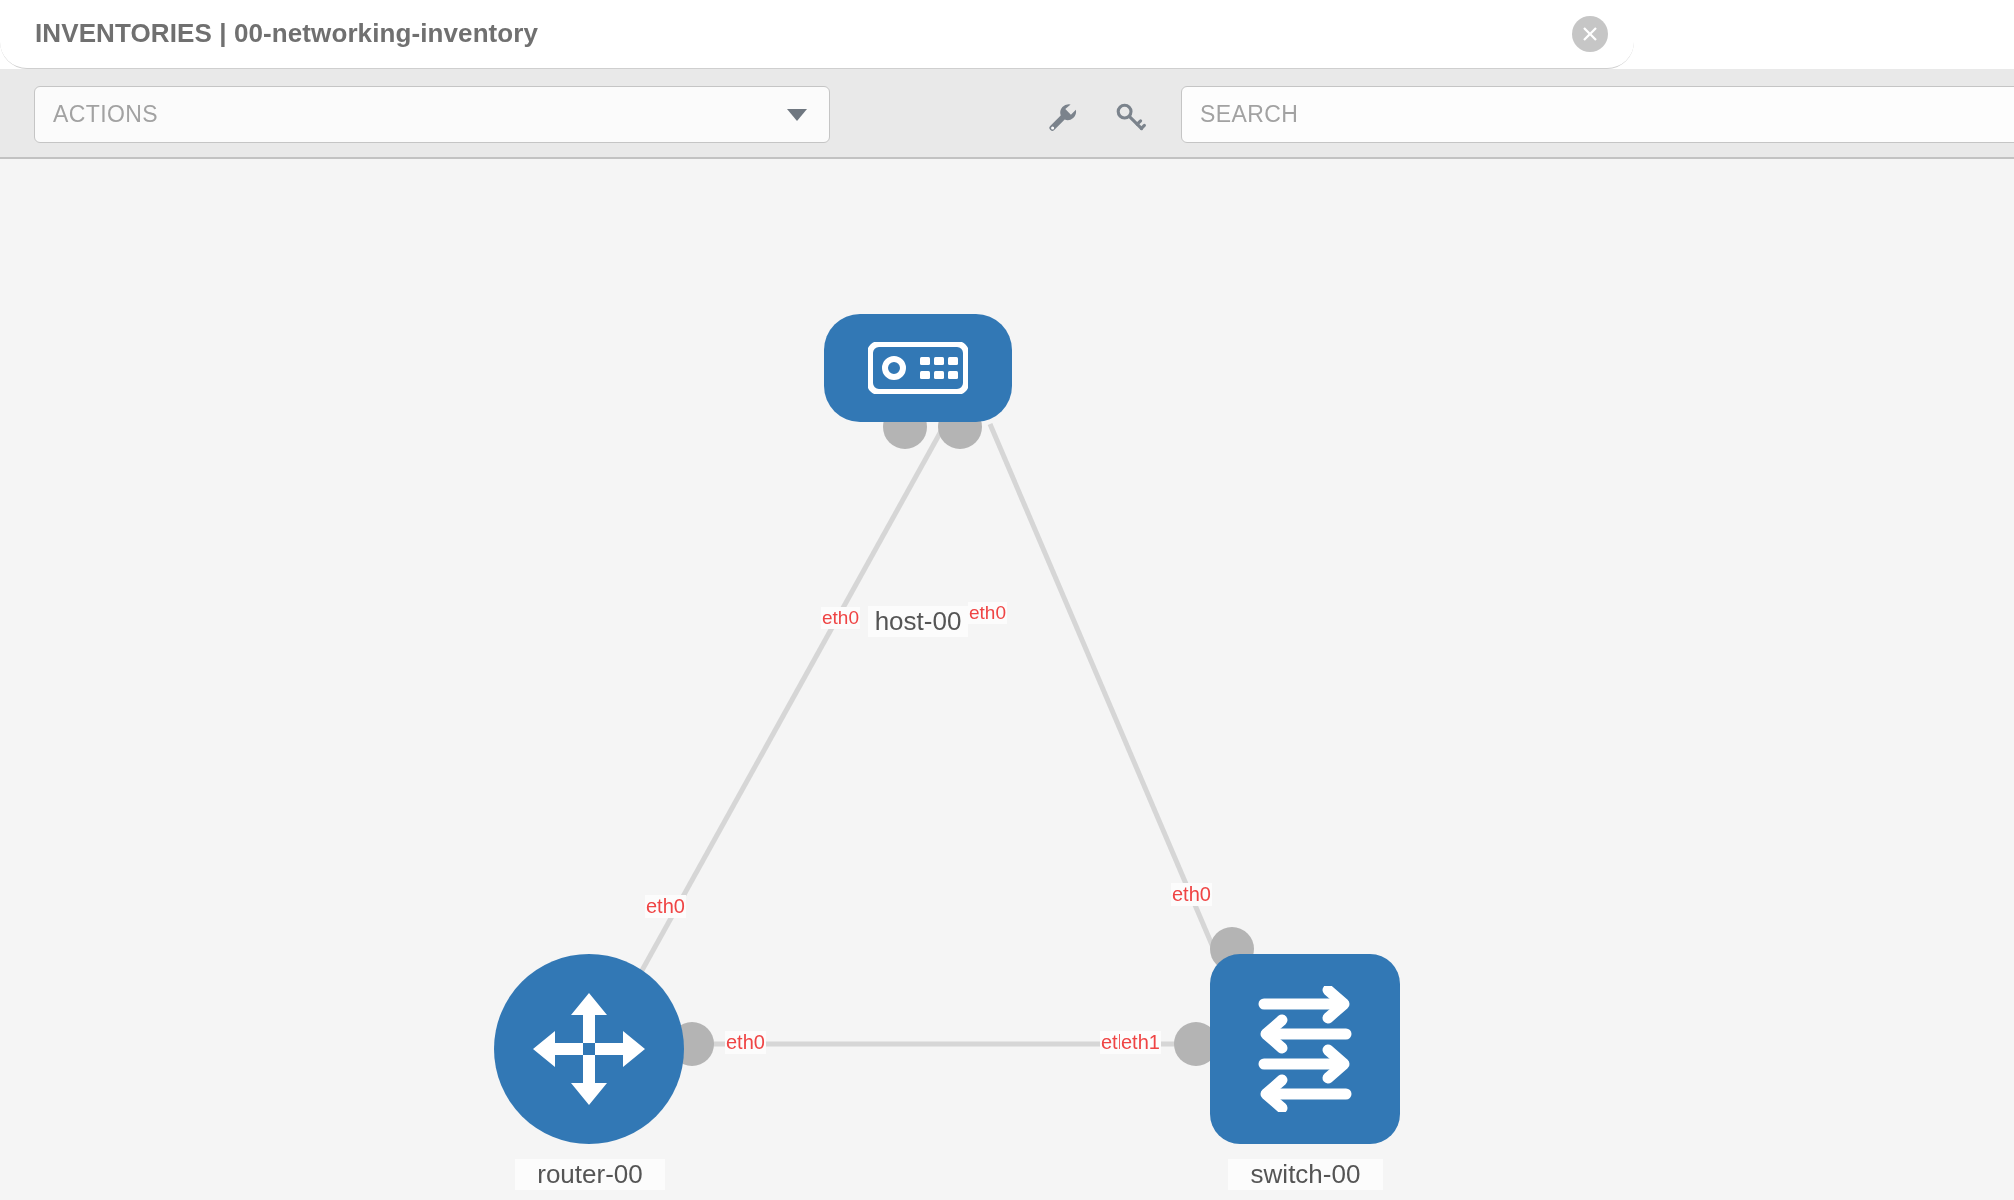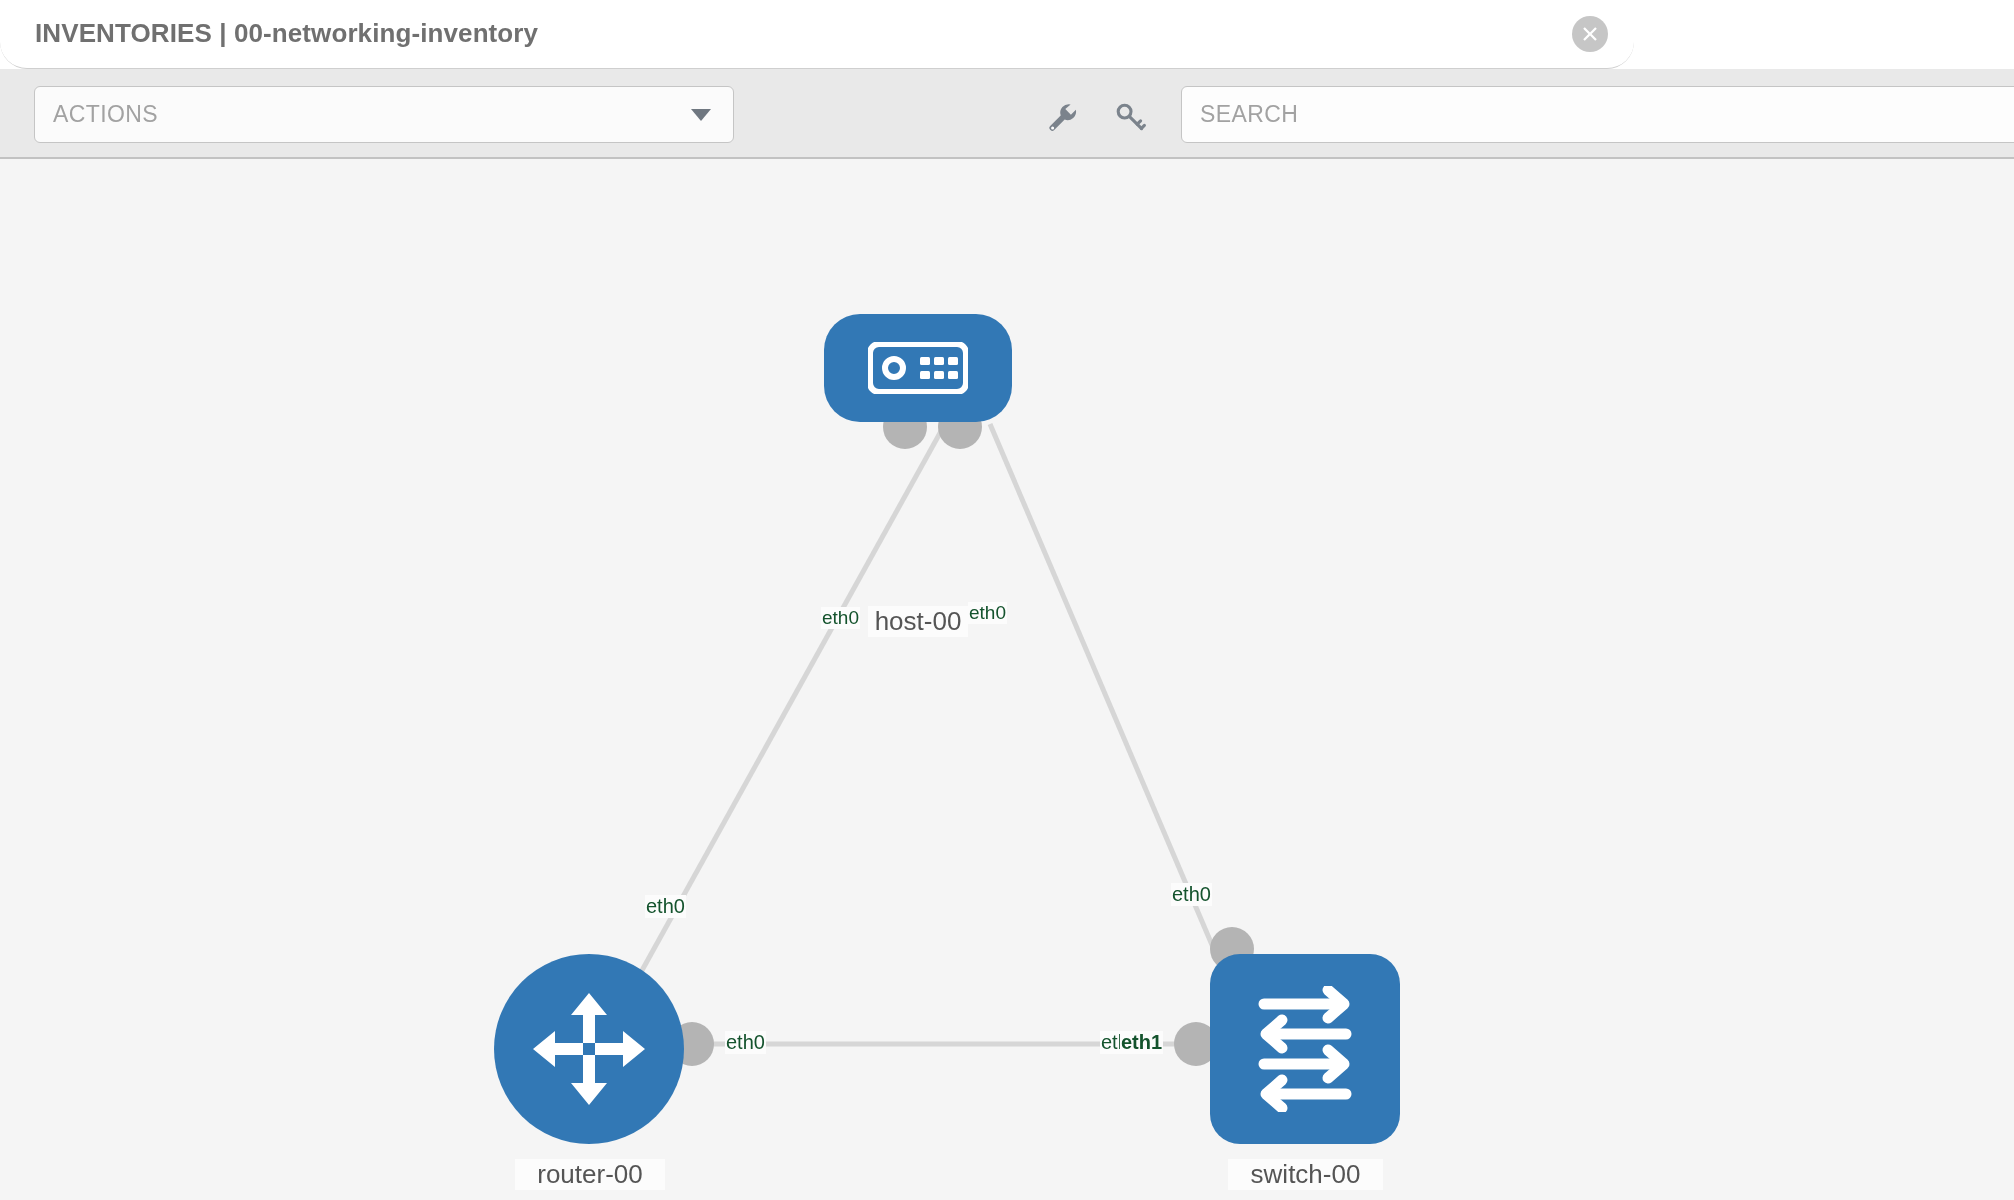--- a/index.html
+++ b/index.html
@@ -42,21 +42,21 @@
     border-bottom: 2px solid #c2c2c2;
   }
   .select-box {
     position: absolute;
     background: #fbfbfb;
     border: 1px solid #c5c5c5;
     border-radius: 6px;
     display: flex; align-items: center;
     cursor: pointer;
   }
-  .select-actions { left: 34px; top: 17px; width: 700px; height: 57px; }
+  .select-actions { left: 34px; top: 17px; width: 796px; height: 57px; }
   .select-search  { left: 1181px; top: 17px; width: 883px; height: 57px; background:#fdfdfd; }
   .select-label {
     font-size: 23px; color: #a2a2a2;
     padding-left: 18px; letter-spacing: .4px;
     flex: 1;
   }
   .caret {
     width: 0; height: 0;
     border-left: 10px solid transparent;
     border-right: 10px solid transparent;
@@ -91,21 +91,21 @@
   .node-label {
     position: absolute;
     font-size: 26px; color: #555555;
     background: #fcfcfc;
     white-space: nowrap;
     padding: 0 2px;
     text-align: center;
   }
   .edge-label {
     position: absolute;
-    font-size: 20px; color: #14532d;
+    font-size: 20px; color: #ef4444;
     background: #fcfcfc;
     white-space: nowrap;
     padding: 0 1px;
     text-align: right;
   }
   .edge-label.small { font-size: 19px; }
 </style>
 </head>
 <body>
 
@@ -223,16 +223,16 @@
       </div>
       <div class="node-label" style="left:1228px; top:1000px; width:155px;">switch-00</div>
     </div>
 
     <div class="edge-label small" style="left:821px; top:448px;">eth0</div>
     <div class="edge-label small" style="left:968px; top:443px;">eth0</div>
     <div class="edge-label" style="left:645px; top:736px;">eth0</div>
     <div class="edge-label" style="left:1171px; top:724px;">eth0</div>
     <div class="edge-label" style="left:725px; top:872px;">eth0</div>
     <div class="edge-label" style="left:1100px; top:872px;">eth</div>
-    <div class="edge-label" style="left:1120px; top:872px;font-weight:bold;">eth1</div>
+    <div class="edge-label" style="left:1120px; top:872px;">eth1</div>
 
   </div>
 </div>
 
 </body></html>

